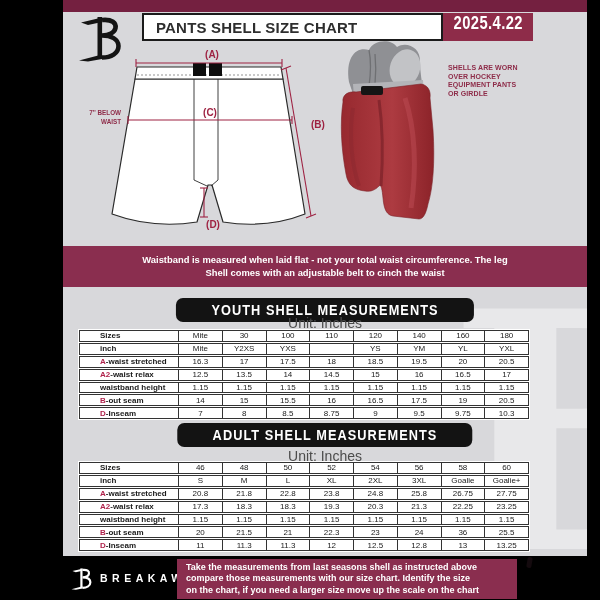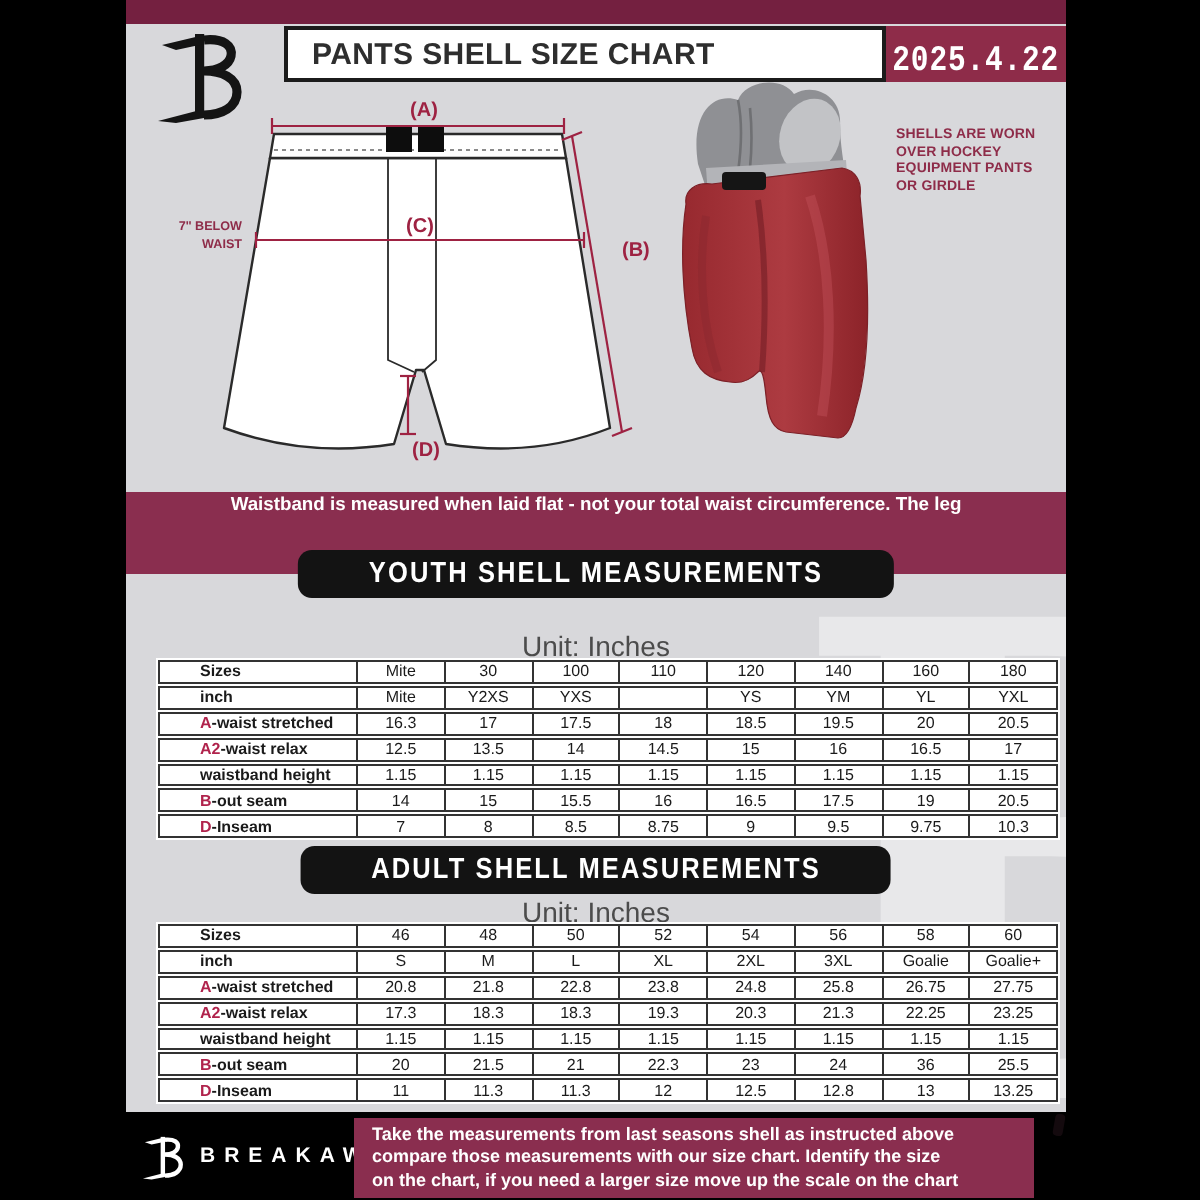--- a/index.html
+++ b/index.html
@@ -1,40 +1,40 @@
 <!DOCTYPE html>
 <html><head>
 <meta charset="utf-8">
 <style>
   html,body{margin:0;padding:0;background:#000;}
   .canvas{position:relative;width:600px;height:600px;background:#000;overflow:hidden;
           font-family:"Liberation Sans",sans-serif;}
-  .page{position:absolute;left:63px;top:0;width:470px;height:600px;background:#d8d8db;overflow:hidden;}
+  .page{position:absolute;left:63px;top:0;width:524px;height:600px;background:#d8d8db;overflow:hidden;}
   .topstrip{position:absolute;left:0;top:0;width:100%;height:12px;background:#742040;}
   .logo{position:absolute;left:14px;top:12px;width:48px;height:50px;}
   .titlebar{position:absolute;left:79px;top:13px;width:301px;height:28px;background:#fff;
             border:2px solid #1b1b1b;box-sizing:border-box;display:flex;align-items:center;
             padding-left:12px;font-size:15px;font-weight:700;color:#2e2e2e;letter-spacing:.2px;}
   .datebox{position:absolute;left:380px;top:13px;width:90px;height:28px;background:#8e2c49;
-           color:#fff;display:flex;align-items:flex-end;justify-content:center;font-family:Liberation Mono, monospace;}
+           color:#fff;display:flex;align-items:flex-start;justify-content:center;}
   .datebox span{display:inline-block;transform:scaleX(.82);font-size:18px;font-weight:700;letter-spacing:.5px;}
   .diagram{position:absolute;left:20px;top:46px;}
   .photo{position:absolute;left:272px;top:38px;}
   .photonote{position:absolute;left:385px;top:64px;width:84px;font-size:7px;font-weight:700;
              color:#8e2c49;line-height:8.5px;letter-spacing:.1px;}
   .band{position:absolute;left:0;top:246px;width:100%;height:41px;background:#8a2e4f;color:#fff;
-        display:flex;flex-direction:row;justify-content:center;text-align:center;
+        display:flex;flex-direction:column;justify-content:center;text-align:center;
         font-size:9.4px;font-weight:700;line-height:12.8px;}
   .watermark{position:absolute;right:-140px;top:268px;font-size:330px;line-height:1;
              font-family:"DejaVu Serif",serif;font-weight:bold;color:rgba(255,255,255,.42);z-index:0;}
   .pill{position:absolute;left:50%;transform:translateX(-50%);background:#131313;color:#fff;
         border-radius:7px;height:24px;display:flex;align-items:center;justify-content:center;
         padding:0 20px;white-space:nowrap;z-index:2;}
   .pill span{display:inline-block;transform:scaleX(.88);font-size:14.5px;font-weight:700;letter-spacing:1.2px;}
-  .pill.youth{top:275px;} .pill.adult{top:423px;}
+  .pill.youth{top:298px;} .pill.adult{top:423px;}
   .unit{position:absolute;width:100%;text-align:center;font-size:14px;color:#4c4c4c;z-index:2;}
   .unit.youth{top:315px;} .unit.adult{top:448px;}
   .shelltable{position:absolute;left:15px;width:452px;background:#fff;padding:1px 1px 0 1px;
               box-sizing:border-box;z-index:2;}
   .shelltable.youth{top:329px;} .shelltable.adult{top:461px;}
   .trow{display:flex;border:1px solid #333;background:#fff;box-sizing:border-box;
         height:11.9px;margin-bottom:1px;font-size:8px;color:#1a1a1a;}
   .tlabel{width:99px;min-width:99px;box-sizing:border-box;padding-left:20px;font-weight:700;
           border-right:1px solid #333;display:flex;align-items:center;}
   .tcell{flex:1;display:flex;align-items:center;justify-content:center;border-right:1px solid #333;}
@@ -124,20 +124,21 @@
 
     <div class="photonote">
         <div>SHELLS ARE WORN</div>
         <div>OVER HOCKEY</div>
         <div>EQUIPMENT PANTS</div>
         <div>OR GIRDLE</div>
       </div>
 
     <div class="band">
         <div>Waistband is measured when laid flat - not your total waist circumference. The leg</div>
+        <div>Shell comes with an adjustable belt to cinch the waist</div>
       </div>
 
     <div class="watermark">B</div>
 
     <div class="pill youth">
       <span>YOUTH SHELL MEASUREMENTS</span>
     </div>
     <div class="unit youth">Unit: Inches</div>
     <div class="shelltable youth">
         <div class="trow header">

